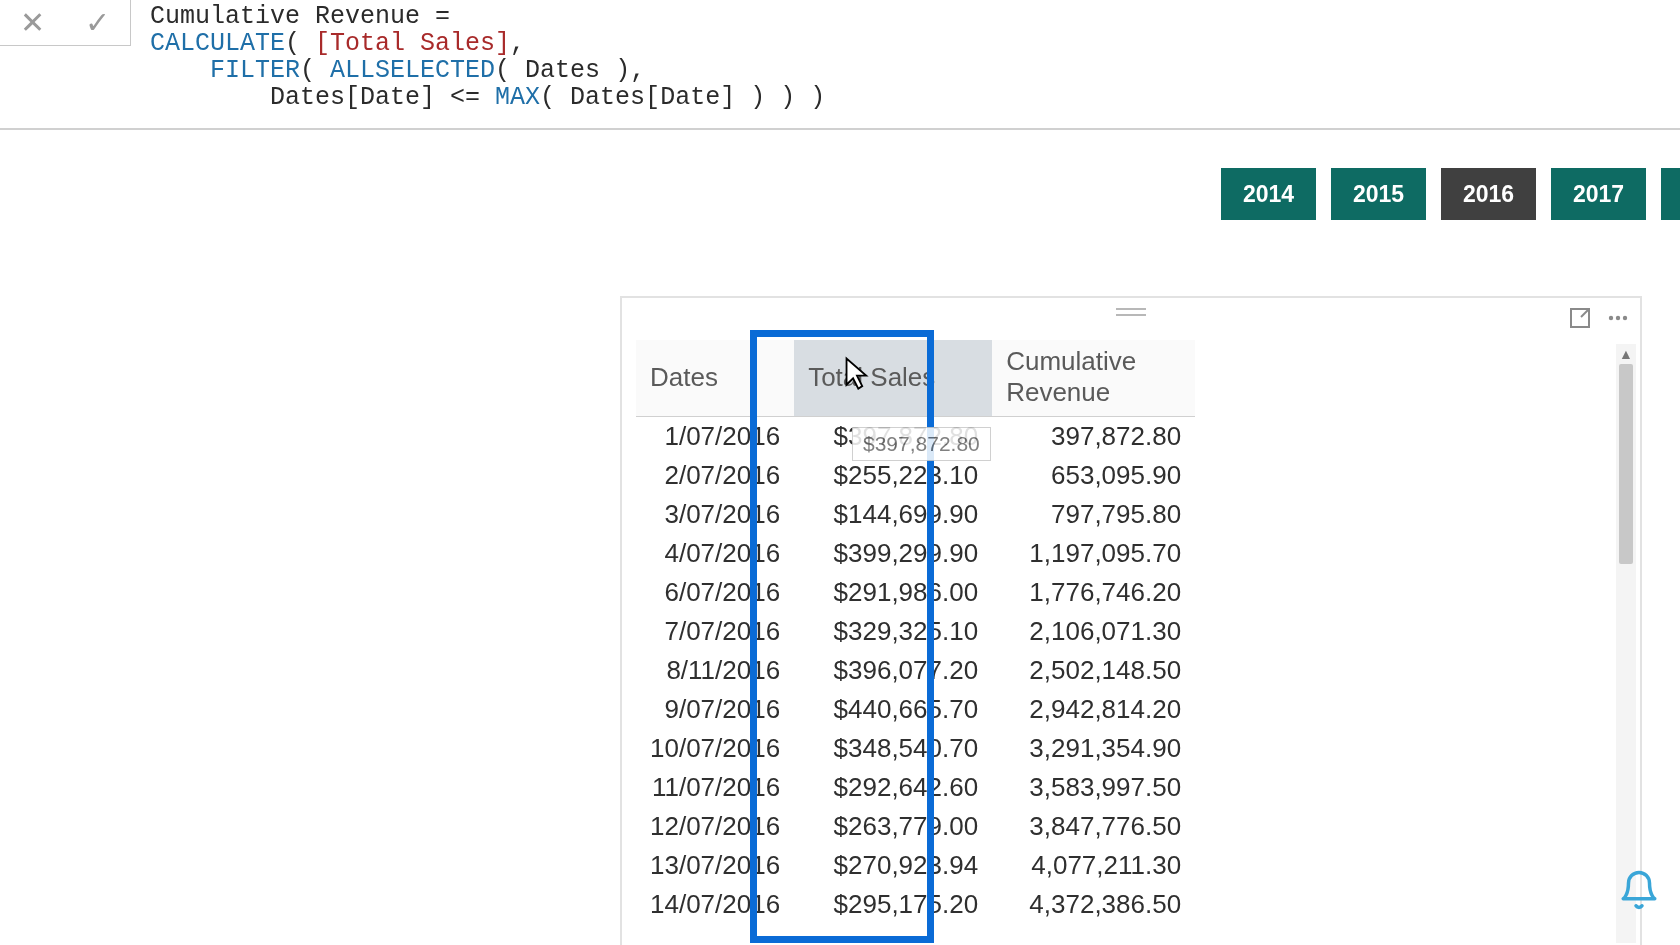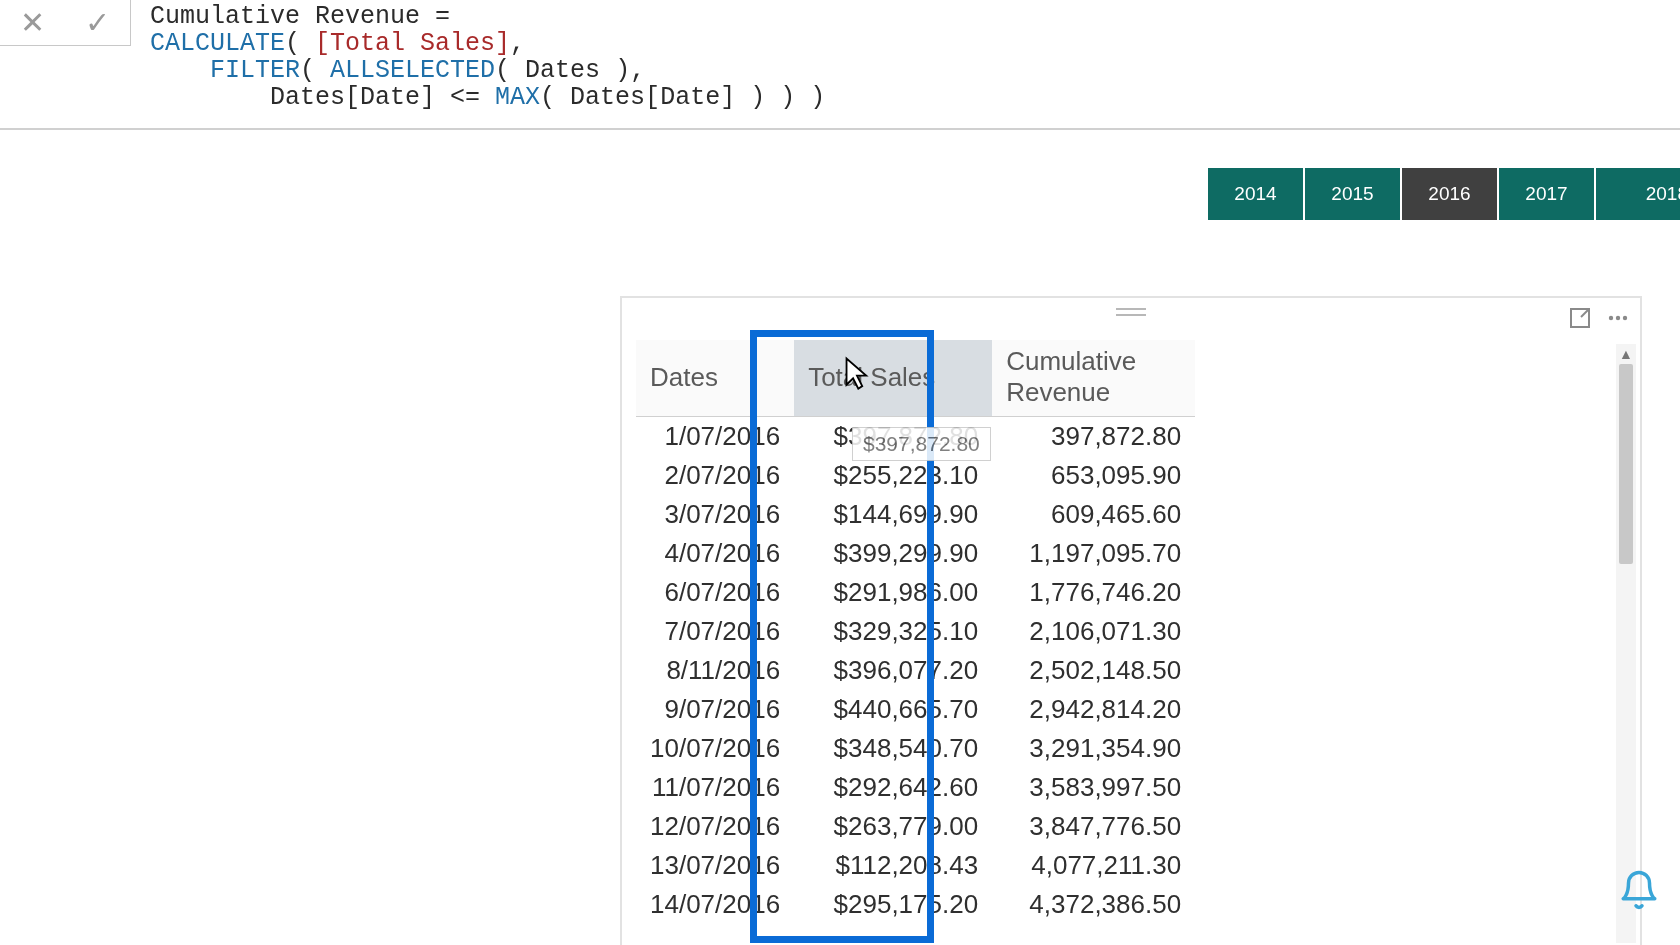--- a/index.html
+++ b/index.html
@@ -5,21 +5,21 @@
   html,body{margin:0;padding:0;width:1680px;height:945px;background:#fff;font-family:"Segoe UI",Arial,sans-serif;overflow:hidden;position:relative;}
   
   .formula-bar{position:absolute;left:0;top:0;right:0;height:128px;border-bottom:2px solid #d0d0d0;background:#fff;}
   .formula-btns{position:absolute;left:0;top:0;width:130px;height:45px;border:1px solid #c8c8c8;border-top:none;border-left:none;display:flex;}
   .formula-btn{flex:1;display:flex;align-items:center;justify-content:center;font-size:30px;color:#9a9a9a;cursor:pointer;}
   .formula-code{position:absolute;left:150px;top:3px;font-family:"Consolas","Courier New",monospace;font-size:25px;color:#2b2b2b;line-height:27px;white-space:pre;}
   .kw-blue{color:#1f6fa8;}
   .kw-red{color:#a82a2a;}
   
   .year-slicer{position:absolute;left:1208px;top:168px;display:flex;gap:2px;}
-  .year-btn{width:95px;height:52px;background:#0e6b63;color:#fff;display:flex;align-items:center;justify-content:center;font-size:19px;font-weight:400;cursor:pointer;}
+  .year-btn{width:95px;height:52px;background:#0e6b63;color:#fff;display:flex;align-items:center;justify-content:center;font-size:23px;font-weight:700;cursor:pointer;margin-left:13px;}
   .year-btn.selected{background:#404040;}
   .year-btn.last{width:92px;justify-content:flex-end;padding-right:0;}
   
   .visual{position:absolute;left:620px;top:296px;width:1018px;height:649px;border:2px solid #e2e2e2;background:#fff;}
   .visual-drag{position:absolute;left:0;right:0;top:8px;display:flex;justify-content:center;color:#b8b8b8;cursor:move;}
   .visual-icons{position:absolute;right:10px;top:8px;display:flex;gap:14px;color:#8a8a8a;}
   .visual-icons span{cursor:pointer;font-size:22px;}
   .tbl-wrap{position:absolute;left:14px;top:42px;right:30px;bottom:0;overflow:hidden;}
   table{border-collapse:collapse;font-size:26px;color:#2f2f2f;}
   th{text-align:left;font-weight:400;color:#5a5a5a;padding:6px 14px 8px 14px;border-bottom:1px solid #d0d0d0;background:#fafafa;}
@@ -103,21 +103,21 @@
             <td class="col-cum">397,872.80</td>
           </tr>
           <tr>
             <td class="date col-date">2/07/2016</td>
             <td class="col-sales">$255,223.10</td>
             <td class="col-cum">653,095.90</td>
           </tr>
           <tr>
             <td class="date col-date">3/07/2016</td>
             <td class="col-sales">$144,699.90</td>
-            <td class="col-cum">609,465.60</td>
+            <td class="col-cum">797,795.80</td>
           </tr>
           <tr>
             <td class="date col-date">4/07/2016</td>
             <td class="col-sales">$399,299.90</td>
             <td class="col-cum">1,197,095.70</td>
           </tr>
           <tr>
             <td class="date col-date">6/07/2016</td>
             <td class="col-sales">$291,986.00</td>
             <td class="col-cum">1,776,746.20</td>
@@ -147,21 +147,21 @@
             <td class="col-sales">$292,642.60</td>
             <td class="col-cum">3,583,997.50</td>
           </tr>
           <tr>
             <td class="date col-date">12/07/2016</td>
             <td class="col-sales">$263,779.00</td>
             <td class="col-cum">3,847,776.50</td>
           </tr>
           <tr>
             <td class="date col-date">13/07/2016</td>
-            <td class="col-sales">$112,208.43</td>
+            <td class="col-sales">$270,923.94</td>
             <td class="col-cum">4,077,211.30</td>
           </tr>
           <tr>
             <td class="date col-date">14/07/2016</td>
             <td class="col-sales">$295,175.20</td>
             <td class="col-cum">4,372,386.50</td>
           </tr>
         </tbody>
     </table>
   </div>

